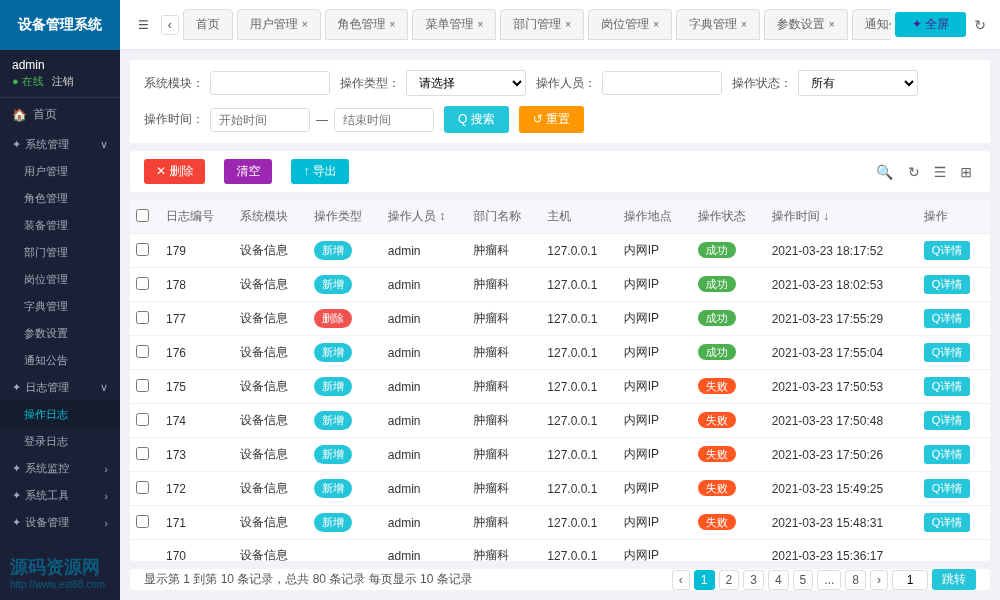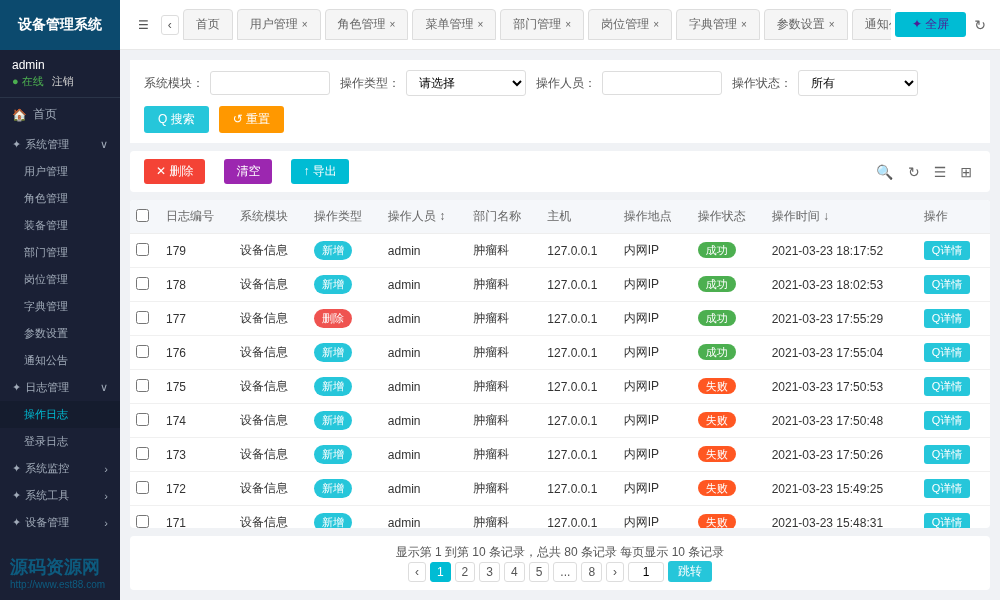--- a/index.html
+++ b/index.html
@@ -1,20 +1,20 @@
 <!DOCTYPE html>
 <html><head>
   <meta charset="utf-8">
   <style>
     * { margin: 0; padding: 0; box-sizing: border-box; }
     body { font-family: 'Microsoft YaHei', Arial, sans-serif; font-size: 12px; background: #f0f2f5; width: 1000px; height: 600px; overflow: hidden; display: flex; }
 
     
     .sidebar { width: 120px; background: #1a2035; color: #ccc; display: flex; flex-direction: column; height: 600px; flex-shrink: 0; }
-    .sidebar-logo { background: #0c4a6e; color: white; padding: 12px 8px; text-align: center; font-size: 14px; font-weight: bold; height: 50px; display: flex; align-items: center; justify-content: center; }
+    .sidebar-logo { background: #0369a1; color: white; padding: 12px 8px; text-align: center; font-size: 14px; font-weight: bold; height: 50px; display: flex; align-items: center; justify-content: center; }
     .sidebar-user { padding: 8px 12px; border-bottom: 1px solid #2a3448; }
     .sidebar-user .username { color: white; font-size: 12px; }
     .sidebar-user .status { display: flex; gap: 8px; font-size: 11px; margin-top: 2px; }
     .sidebar-user .online { color: #4caf50; }
     .sidebar-user .logout { color: #ccc; cursor: pointer; }
     .sidebar-item { padding: 8px 12px; cursor: pointer; display: flex; align-items: center; gap: 6px; font-size: 12px; color: #a0aab8; }
     .sidebar-section-header { padding: 6px 12px; color: #a0aab8; font-size: 11px; display: flex; align-items: center; gap: 4px; cursor: pointer; }
     .sub-item { padding: 6px 12px 6px 24px; cursor: pointer; font-size: 11px; color: #a0aab8; }
     .sub-item.active { color: #00bcd4; background: #151c2e; }
 
@@ -62,21 +62,21 @@
     .checkbox-cell { width: 30px; }
     input[type="checkbox"] { cursor: pointer; }
     .badge { display: inline-block; border-radius: 10px; padding: 2px 8px; font-size: 11px; color: white; }
     .badge-add { background: #26c6da; }
     .badge-del { background: #ef5350; }
     .status-success { background: #4caf50; border-radius: 10px; padding: 2px 8px; color: white; font-size: 11px; }
     .status-fail { background: #ff5722; border-radius: 10px; padding: 2px 8px; color: white; font-size: 11px; }
     .btn-detail { background: #26c6da; color: white; border: none; border-radius: 3px; padding: 2px 8px; cursor: pointer; font-size: 11px; }
 
     
-    .pagination-bar { background: white; padding: 8px 14px; border-radius: 4px; display: flex; align-items: center; justify-content: space-between; font-size: 12px; color: #555; flex-direction: column; }
+    .pagination-bar { background: white; padding: 0 14px; border-radius: 4px; display: flex; align-items: center; justify-content: space-between; font-size: 12px; color: #555; }
     .pagination-info {}
     .pagination-right { display: flex; align-items: center; gap: 4px; }
     .page-btn { border: 1px solid #ddd; background: white; border-radius: 3px; padding: 2px 6px; cursor: pointer; font-size: 12px; color: #555; }
     .page-btn.active { background: #00bcd4; color: white; border-color: #00bcd4; }
     .page-input { border: 1px solid #ddd; border-radius: 3px; padding: 2px 4px; font-size: 12px; width: 36px; text-align: center; }
     .page-go { background: #26c6da; color: white; border: none; border-radius: 3px; padding: 2px 10px; cursor: pointer; font-size: 12px; }
 
     
     .watermark { position: fixed; bottom: 10px; left: 10px; color: rgba(0,150,200,0.5); font-size: 11px; pointer-events: none; z-index: 1000; }
     .watermark .wm-main { font-size: 18px; font-weight: bold; }
@@ -203,20 +203,26 @@
         <label class="filter-label">操作人员：</label>
         <input class="filter-input" type="text" style="">
       </div>
       <div class="filter-group">
         <label class="filter-label">操作状态：</label>
         <select class="filter-select">
           <option>所有</option>
           <option>成功</option>
           <option>失败</option>
         </select>
+      </div>
+      <div class="filter-group">
+        <label class="filter-label">操作时间：</label>
+        <input class="filter-date" type="text" placeholder="开始时间" style="">
+        <span class="date-to">—</span>
+        <input class="filter-date" type="text" placeholder="结束时间" style="">
       </div>
       <button class="btn-search">Q 搜索</button>
       <button class="btn-reset">↺ 重置</button>
     </div>
 
     <div class="table-actions">
       <div class="table-action-left">
         <button class="btn-delete">✕ 删除</button>
         <button class="btn-empty">清空</button>
         <button class="btn-export">↑ 导出</button>

